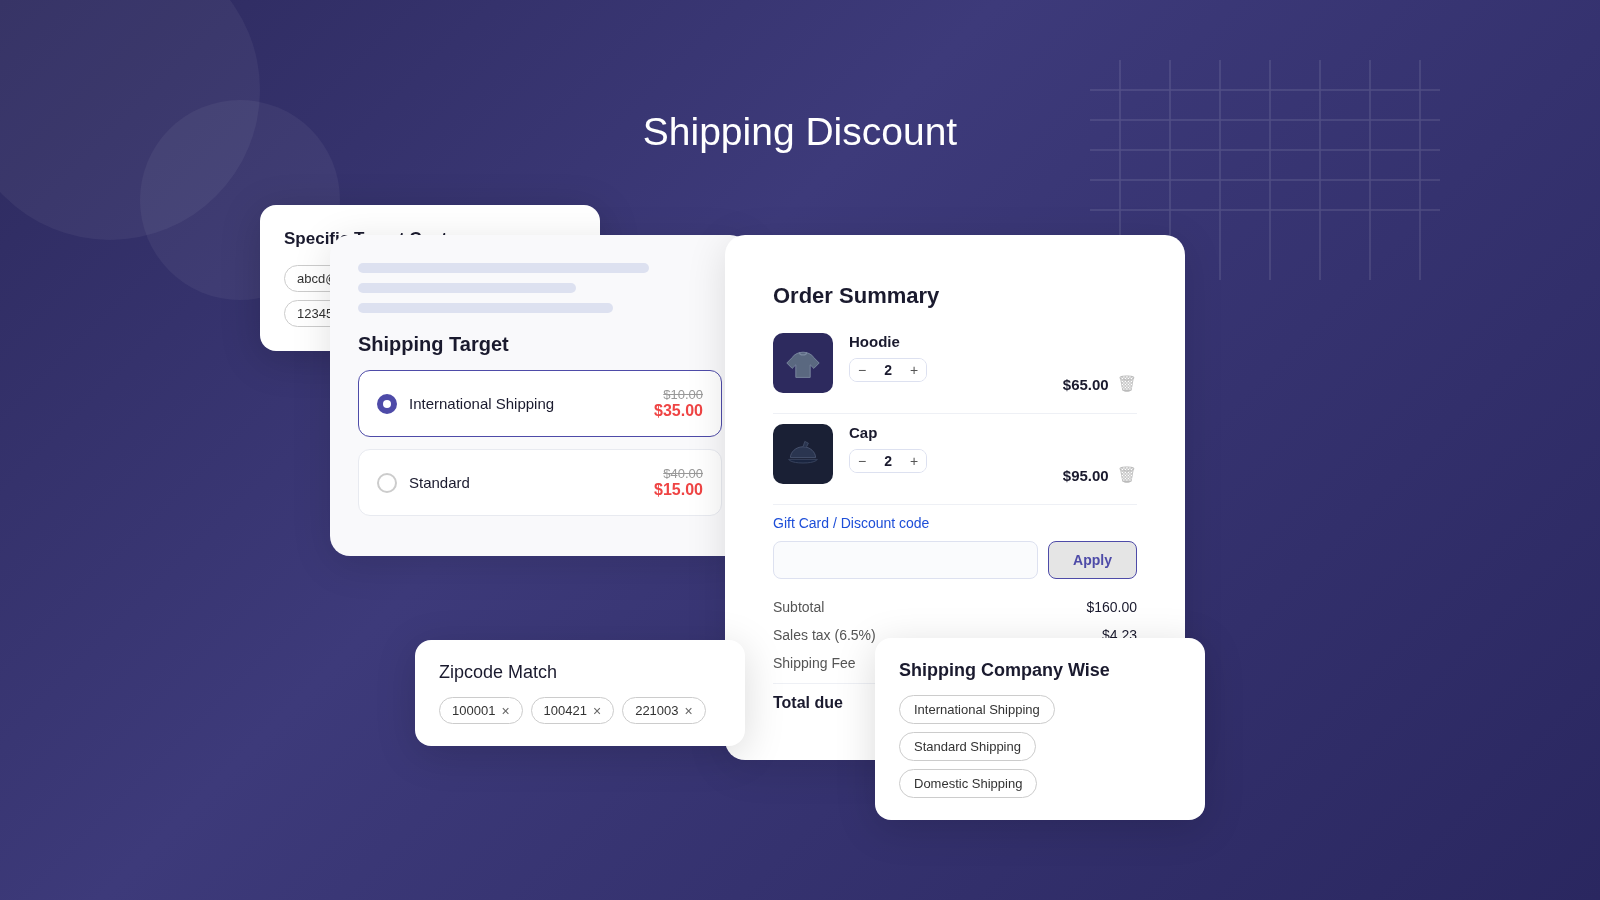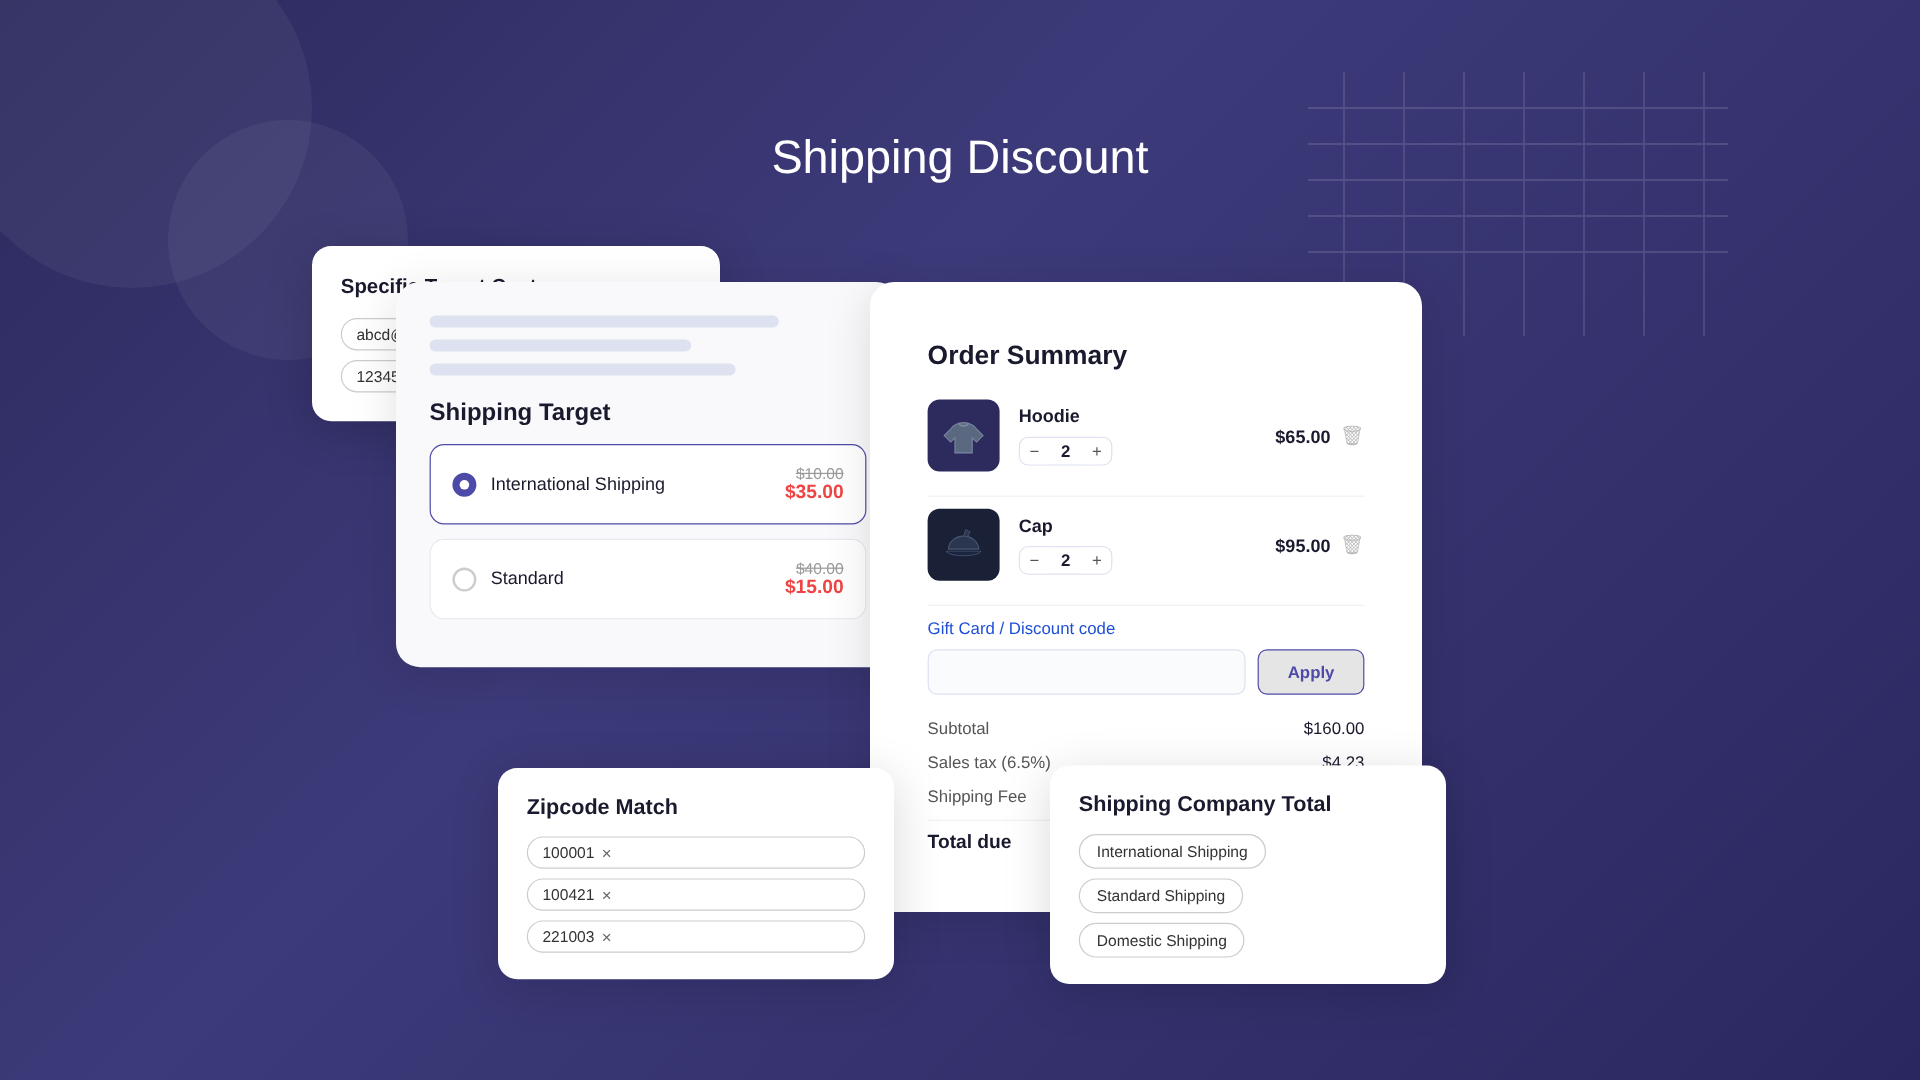--- a/index.html
+++ b/index.html
@@ -167,21 +167,20 @@
       box-shadow: 0 8px 40px rgba(0,0,0,0.12);
     }
     .order-summary-title {
       font-size: 22px;
       font-weight: 700;
       color: #1a1a2e;
       margin-bottom: 24px;
     }
     .order-item {
       display: flex;
-      align-items: center;
       margin-bottom: 20px;
     }
     .item-img {
       width: 60px; height: 60px;
       border-radius: 10px;
       background: #2d2a5e;
       flex-shrink: 0;
       display: flex; align-items: center; justify-content: center;
       overflow: hidden;
       margin-right: 16px;
@@ -289,29 +288,28 @@
       top: 640px;
       left: 415px;
       width: 330px;
       background: #fff;
       border-radius: 16px;
       padding: 22px 24px;
       box-shadow: 0 8px 40px rgba(0,0,0,0.15);
     }
     .zipcode-title {
       font-size: 18px;
-      font-weight: 700;
+      font-weight: 400;
       color: #1a1a2e;
       margin-bottom: 14px;
     }
     .zipcode-tags {
       display: flex;
       flex-wrap: wrap;
       gap: 8px;
-      flex-direction: column;
     }
     .zip-tag {
       display: flex;
       align-items: center;
       gap: 6px;
       padding: 5px 12px;
       border: 1.5px solid #ccc;
       border-radius: 20px;
       font-size: 13px;
       color: #333;
@@ -510,21 +508,21 @@
       <span class="tag-x">×</span>
     </div>
     <div class="zip-tag">
       <span>221003</span>
       <span class="tag-x">×</span>
     </div>
   </div>
 </div>
 
 <div class="shipping-company-card">
-  <div class="shipping-company-title">Shipping Company Total</div>
+  <div class="shipping-company-title">Shipping Company Wise</div>
   <div class="shipping-tags">
     <div class="shipping-tag">
       <span>International Shipping</span>
     </div>
     <div class="shipping-tag">
       <span>Standard Shipping</span>
     </div>
     <div class="shipping-tag">
       <span>Domestic Shipping</span>
     </div>

